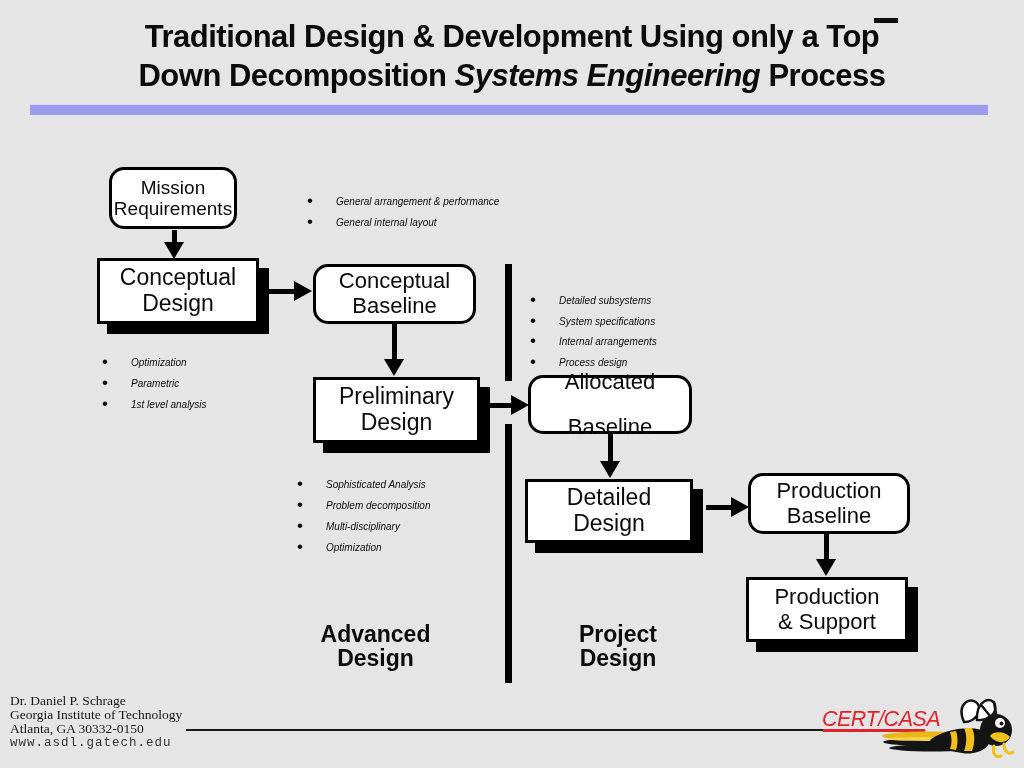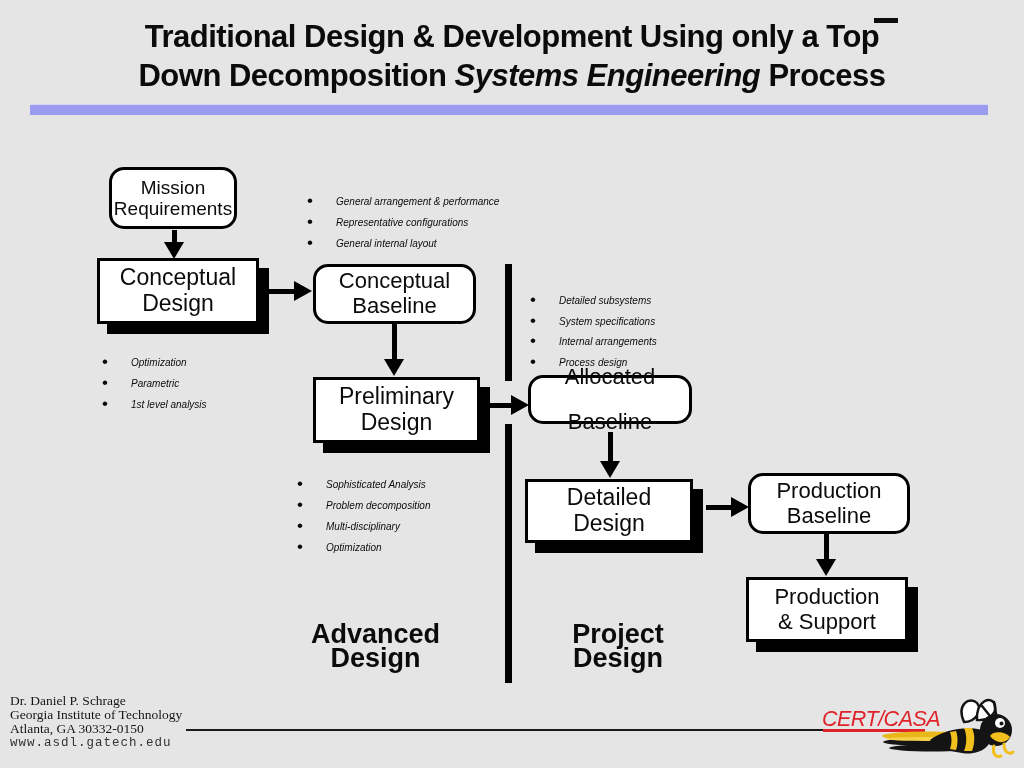--- a/index.html
+++ b/index.html
@@ -35,21 +35,21 @@
   .vline{position:absolute;width:7px;background:#000;}
 
   
   ul.bullets{position:absolute;margin:0;padding:0;list-style:none;
              font-style:italic;font-size:10px;line-height:21px;color:#0b0b0b;}
   ul.bullets li{position:relative;padding-left:31px;white-space:nowrap;}
   ul.bullets li::before{content:"\2022";position:absolute;left:2px;top:-1px;
                         font-style:normal;font-size:17px;}
 
   
-  .phase{position:absolute;text-align:center;font-weight:bold;font-size:27px;line-height:24px;color:#0b0b0b;}
+  .phase{position:absolute;text-align:center;font-weight:bold;font-size:23px;line-height:24px;color:#0b0b0b;}
 
   
   .footer-block{position:absolute;left:10px;top:694px;font-family:"Liberation Serif",serif;
                 font-size:13.5px;line-height:13.8px;color:#151515;}
   .footer-url{font-family:"Liberation Mono",monospace;font-size:12.5px;letter-spacing:1px;
               color:#333;margin-top:2px;}
   .footer-rule{position:absolute;left:186px;top:729px;width:650px;height:2px;background:#1a1a1a;}
   .cert-logo{position:absolute;left:822px;top:707px;font-weight:normal;font-style:italic;
              font-size:21.5px;letter-spacing:-0.5px;color:#e0232b;}
   .cert-underline{position:absolute;left:823px;top:729px;width:102px;height:2.5px;background:#e0232b;}
@@ -81,21 +81,21 @@
   <div class="fbox rounded" style="left:313px;top:264px;width:163px;height:60px;font-size:22px;">
     <div>Conceptual</div>
     <div>Baseline</div>
   </div>
 
   <div class="fbox shadowed" style="left:313px;top:377px;width:167px;height:66px;text-align:center;">
     <div>Preliminary</div>
     <div>Design</div>
   </div>
 
-  <div class="fbox rounded" style="left:528px;top:375px;width:164px;height:49px;font-size:22px;gap:20px;">
+  <div class="fbox rounded" style="left:528px;top:375px;width:164px;height:59px;font-size:22px;gap:20px;">
     <div>Allocated</div>
     <div>Baseline</div>
   </div>
 
   <div class="fbox shadowed" style="left:525px;top:479px;width:168px;height:64px;">
     <div>Detailed</div>
     <div>Design</div>
   </div>
 
   <div class="fbox rounded" style="left:748px;top:473px;width:162px;height:61px;font-size:22px;">
@@ -135,21 +135,20 @@
   <div>
     <div class="shaft" style="left:824px;top:532px;width:5px;height:29px;"></div>
     <div class="ah-down" style="left:816px;top:559px;"></div>
   </div>
 
   <div class="vline" style="left:505px;top:264px;height:117px;"></div>
   <div class="vline" style="left:505px;top:424px;height:259px;"></div>
 
   <ul class="bullets" style="left:305px;top:191px;">
     <li>General arrangement &amp; performance</li>
-    <li>Representative configurations</li>
     <li>General internal layout</li>
   </ul>
 
   <ul class="bullets" style="left:100px;top:352px;">
     <li>Optimization</li>
     <li>Parametric</li>
     <li>1st level analysis</li>
   </ul>
 
   <ul class="bullets" style="left:528px;top:291px;line-height:20.5px;">

